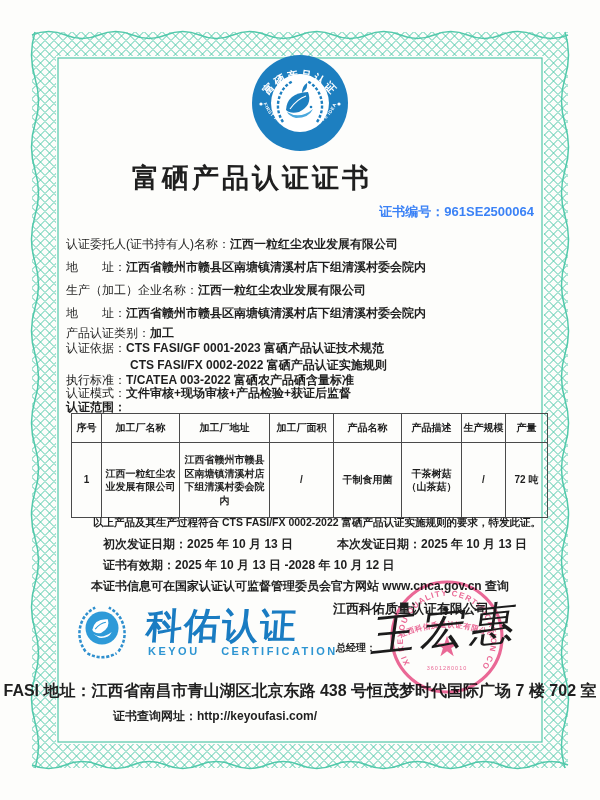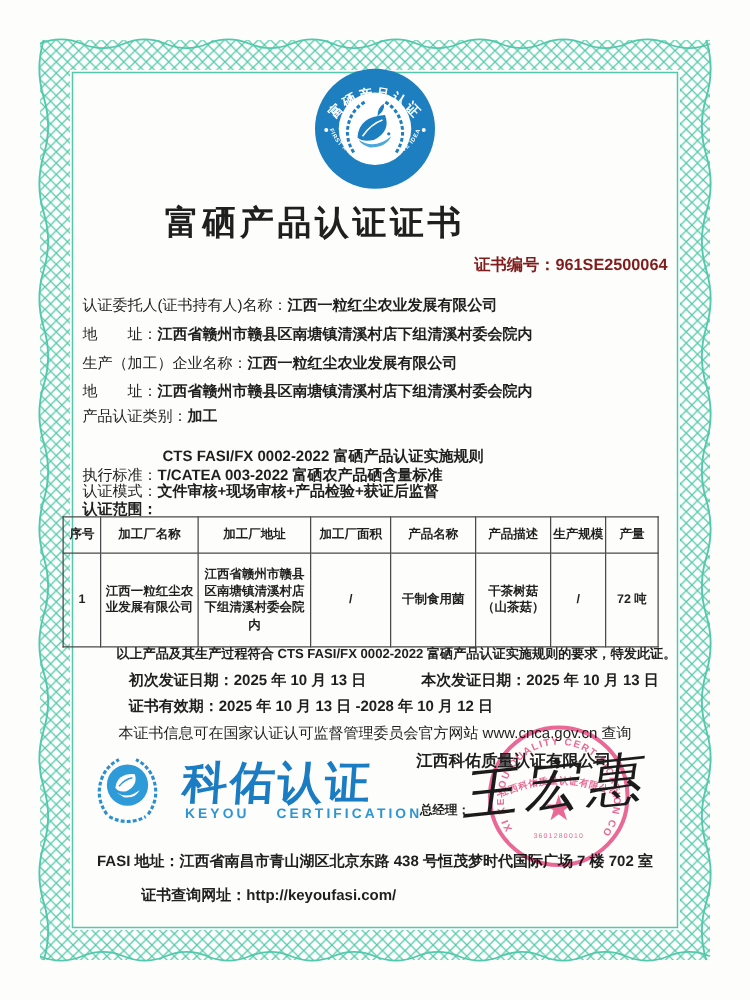--- a/index.html
+++ b/index.html
@@ -6,46 +6,46 @@
   .cert{
     position:relative;width:600px;height:800px;margin:0 auto;
     background:#fdfdfb;overflow:hidden;
     font-family:"Liberation Sans","DejaVu Sans",sans-serif;
     color:#1f1f1f;
   }
   .frame-svg{position:absolute;left:0;top:0;}
   .abs{position:absolute;}
   .badge{left:250px;top:52px;width:100px;height:100px;}
   .title{left:0;top:160px;width:504px;text-align:center;font-size:27px;font-weight:800;letter-spacing:3px;}
-  .certno{top:203px;right:66px;font-size:13px;font-weight:700;color:#7f1d1d;white-space:pre;}
+  .certno{top:203px;right:66px;font-size:13px;font-weight:700;color:#3b82f6;white-space:pre;}
   .fline{left:66px;font-size:12px;font-weight:700;white-space:pre;}
   .fline .lbl{font-weight:400;}
   .basis2{left:130px;}
-  .scope-table{position:absolute;left:50px;top:413px;width:476px;border-collapse:collapse;table-layout:fixed;}
+  .scope-table{position:absolute;left:71px;top:413px;width:476px;border-collapse:collapse;table-layout:fixed;}
   .scope-table th,.scope-table td{
     border:1px solid #4a4a4a;font-size:10px;font-weight:700;text-align:center;
     vertical-align:middle;padding:2px 1px;line-height:1.35;word-break:break-all;
   }
   .scope-table th{height:24px;}
   .scope-table td{height:70px;}
   .small-line{left:66px;font-size:10.5px;font-weight:700;white-space:pre;padding-left:27px;}
   .date-line{font-size:12px;font-weight:700;white-space:pre;margin-left:37px;}
-  .center-line{left:0;width:600px;text-align:center;font-size:12px;font-weight:400;}
+  .center-line{left:0;width:600px;text-align:center;font-size:12px;font-weight:700;}
   .keyou-wreath{left:68px;top:597px;width:68px;height:68px;}
   .keyou-cn{left:146px;top:602px;font-size:36px;font-weight:800;color:#1a7cc2;transform:skewX(-4deg);letter-spacing:2px;}
   .keyou-en{left:148px;top:645px;font-size:11px;font-weight:700;color:#2d95d2;letter-spacing:2.5px;word-spacing:16px;white-space:pre;}
   .issuer{left:333px;top:600px;font-size:13px;font-weight:700;white-space:pre;z-index:3;}
   .manager{left:336px;top:641px;font-size:10px;font-weight:700;z-index:3;}
   .signature{
     left:368px;top:600px;font-size:44px;z-index:4;color:#1b1b1b;
     font-family:"DejaVu Serif","Liberation Serif",serif;font-style:italic;
     transform:rotate(-6deg);letter-spacing:6px;white-space:pre;
   }
   .stamp{left:388px;top:578px;width:118px;height:118px;opacity:.85;mix-blend-mode:multiply;z-index:2;}
-  .fasi-line{left:0;top:681px;width:600px;text-align:center;font-size:12px;font-weight:700;white-space:pre;z-index:1;}
+  .fasi-line{left:0;top:681px;width:600px;text-align:center;font-size:16px;font-weight:700;white-space:pre;z-index:1;}
   .query-line{left:113px;top:708px;font-size:12px;font-weight:700;white-space:pre;}
   .phone-line{left:367px;top:708px;font-size:12px;font-weight:700;white-space:pre;}
 </style>
 </head>
 <body>
 
 <div class="cert">
 
   <svg class="frame-svg" width="600" height="800" viewBox="0 0 600 800">
     <defs>
@@ -91,20 +91,21 @@
 
   <div class="abs title">富硒产品认证证书</div>
 
   <div class="abs certno"><span>证书编号：</span><span>961SE2500064</span></div>
 
   <div class="abs fline" style="top:236px"><span class="lbl">认证委托人(证书持有人)名称：</span><span>江西一粒红尘农业发展有限公司</span></div>
   <div class="abs fline" style="top:259px"><span class="lbl">地　　址：</span><span>江西省赣州市赣县区南塘镇清溪村店下组清溪村委会院内</span></div>
   <div class="abs fline" style="top:282px"><span class="lbl">生产（加工）企业名称：</span><span>江西一粒红尘农业发展有限公司</span></div>
   <div class="abs fline" style="top:305px"><span class="lbl">地　　址：</span><span>江西省赣州市赣县区南塘镇清溪村店下组清溪村委会院内</span></div>
   <div class="abs fline" style="top:325px"><span class="lbl">产品认证类别：</span><span>加工</span></div>
+  <div class="abs fline" style="top:340px"><span class="lbl">认证依据：</span><span>CTS FASI/GF 0001-2023 富硒产品认证技术规范</span></div>
   <div class="abs fline basis2" style="top:357px">CTS FASI/FX 0002-2022 富硒产品认证实施规则</div>
   <div class="abs fline" style="top:372px"><span class="lbl">执行标准：</span><span>T/CATEA 003-2022 富硒农产品硒含量标准</span></div>
   <div class="abs fline" style="top:385px"><span class="lbl">认证模式：</span><span>文件审核+现场审核+产品检验+获证后监督</span></div>
   <div class="abs fline" style="top:399px">认证范围：</div>
 
   <table class="scope-table">
     <colgroup>
       <col style="width:30px">
         <col style="width:78px">
         <col style="width:90px">

